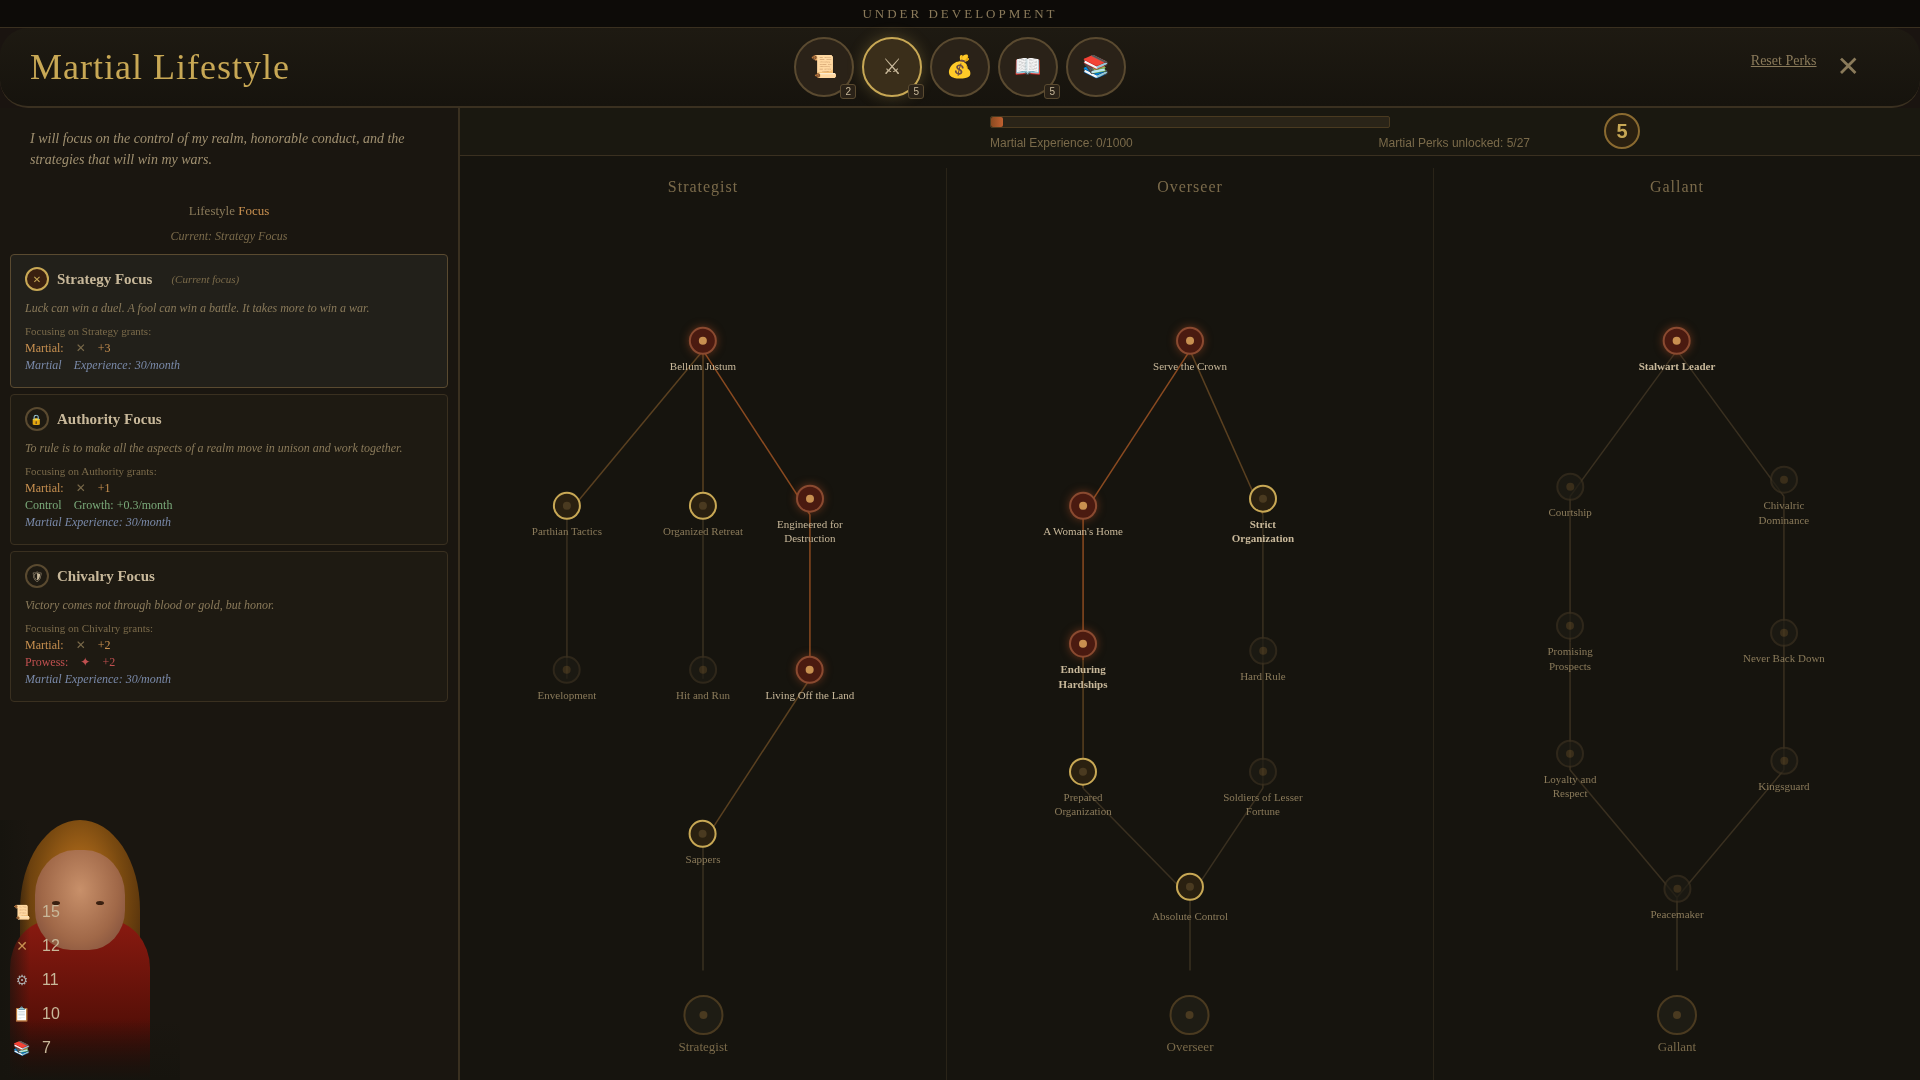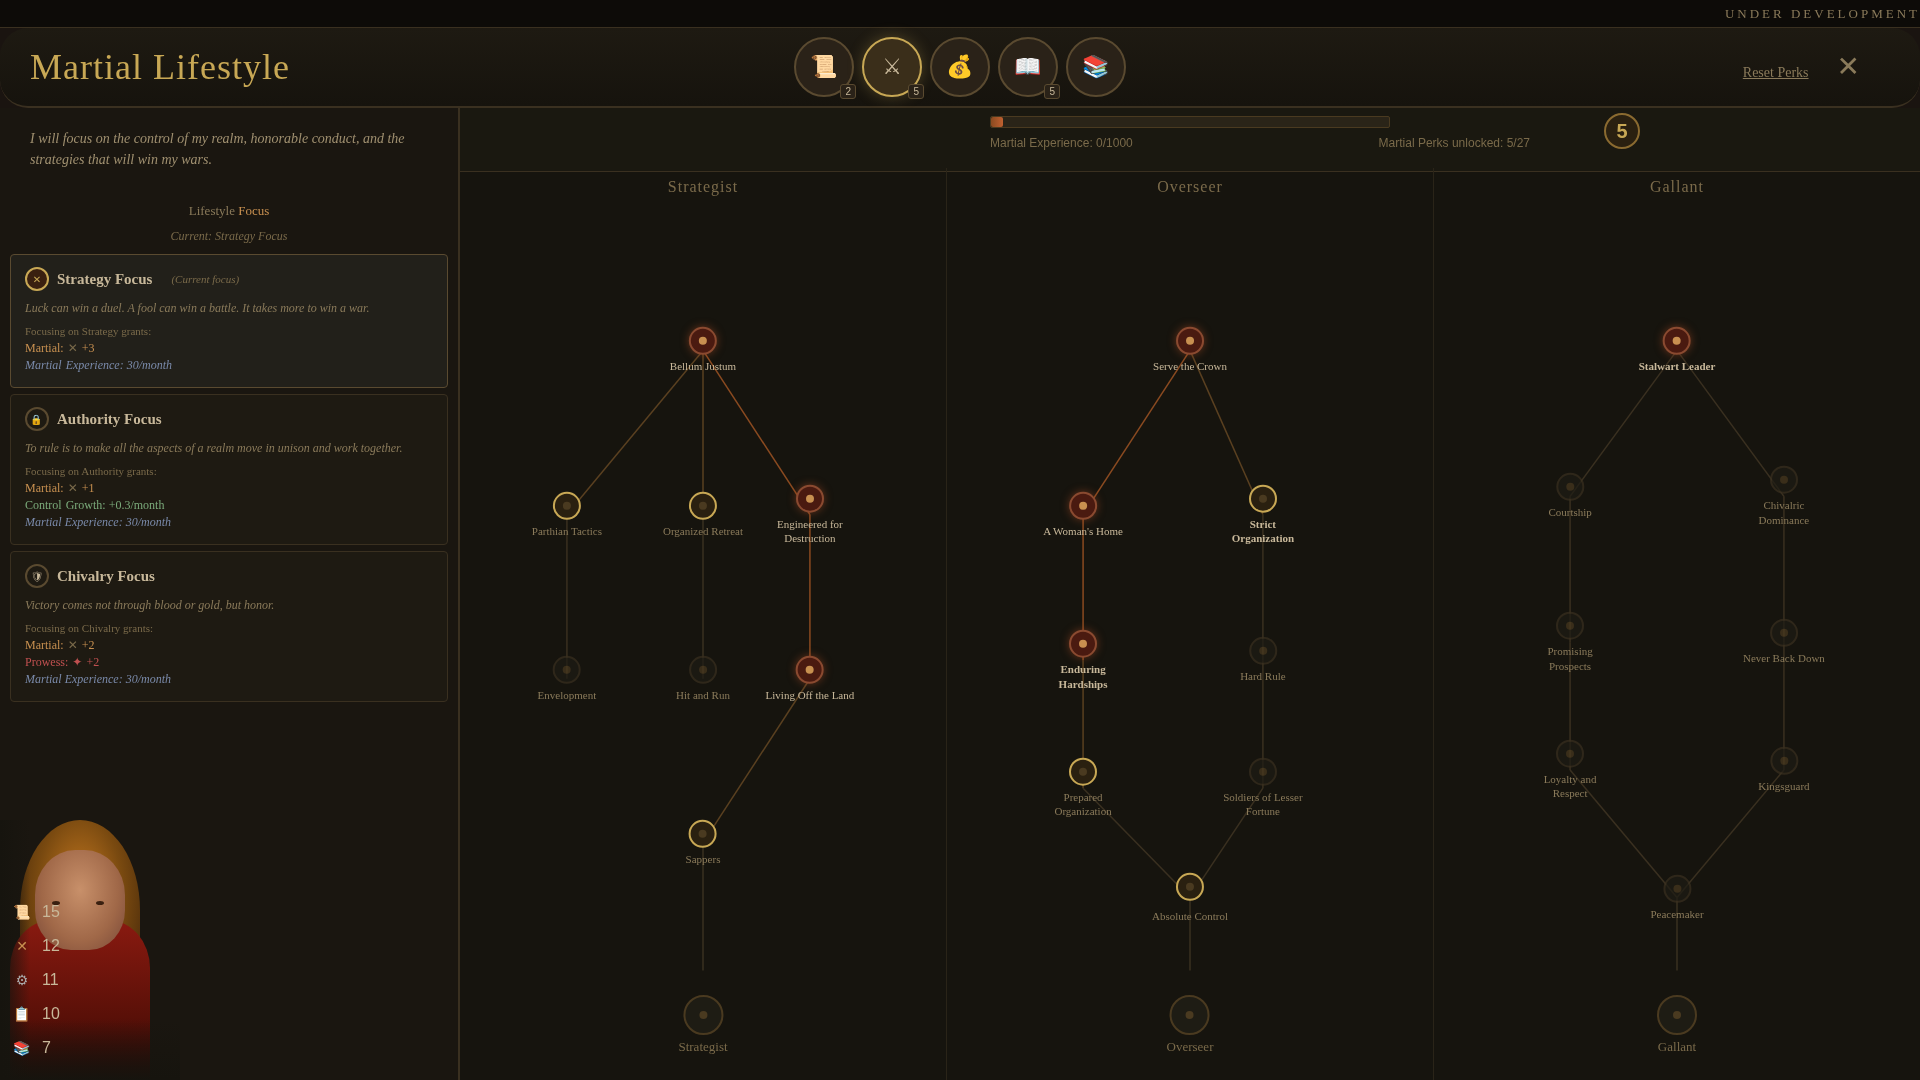--- a/index.html
+++ b/index.html
@@ -14,21 +14,21 @@
     }
 
     
     .top-banner {
       position: absolute;
       top: 0; left: 0; right: 0;
       height: 28px;
       background: #0d0b08;
       display: flex;
       align-items: center;
-      justify-content: flex-end;
+      justify-content: center;
       font-size: 13px;
       letter-spacing: 3px;
       color: #8a7a5a;
       text-transform: uppercase;
       border-bottom: 1px solid #3a3020;
     }
 
     
     .header {
       position: absolute;
@@ -88,22 +88,22 @@
       font-size: 10px;
       color: #c8b89a;
       padding: 1px 4px;
       font-family: sans-serif;
     }
 
     .header-right {
       position: absolute;
       right: 60px;
       display: flex;
-      align-items: flex-end;
-      gap: 28px;
+      align-items: flex-start;
+      gap: 20px;
     }
     .reset-perks {
       color: #8a7a5a;
       font-size: 14px;
       cursor: pointer;
       text-decoration: underline;
     }
     .close-btn {
       font-size: 28px;
       color: #8a7a5a;
@@ -212,41 +212,41 @@
     }
     .focus-grants {
       font-size: 11px;
       color: #7a6a4a;
       margin-bottom: 4px;
     }
     .focus-stat {
       font-size: 12px;
       display: flex;
       align-items: center;
-      gap: 4px;
+      gap: 12px;
       margin: 2px 0;
     }
     .stat-martial { color: #c89050; }
     .stat-control { color: #7aaa7a; }
     .stat-prowess { color: #c05050; }
     .stat-exp { color: #7a8aaa; font-style: italic; }
 
     
     .right-panel {
       position: absolute;
       top: 108px;
       left: 460px;
       right: 0;
       bottom: 0;
       background: #16140e;
       overflow: hidden;
     }
 
     .xp-bar-area {
-      height: 64px;
+      height: 48px;
       display: flex;
       align-items: center;
       justify-content: center;
       gap: 40px;
       background: #1a1810;
       border-bottom: 1px solid #3a3020;
       position: relative;
     }
     .xp-bar-container {
       position: absolute;

